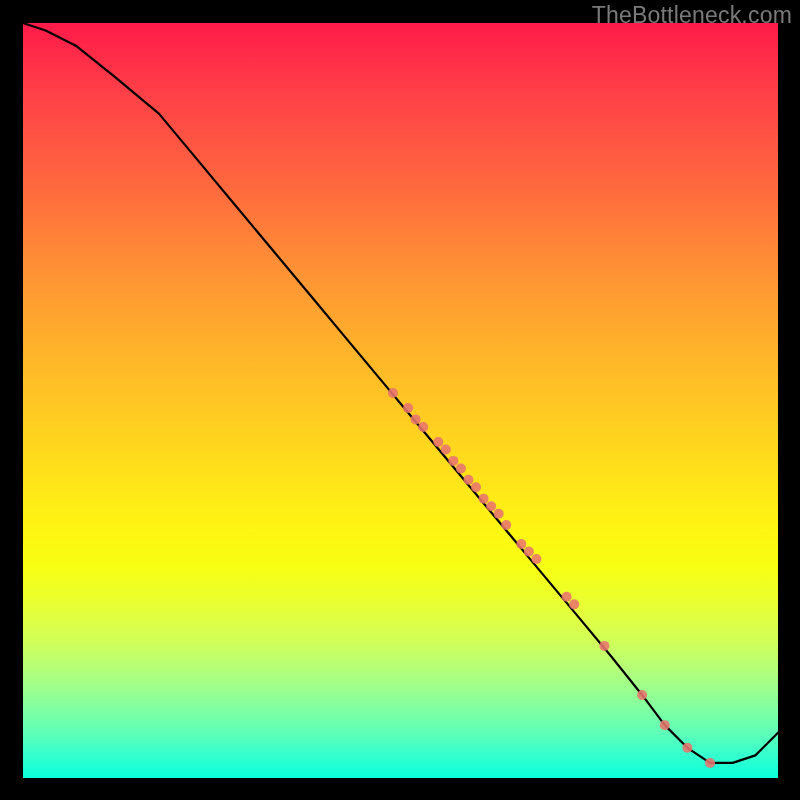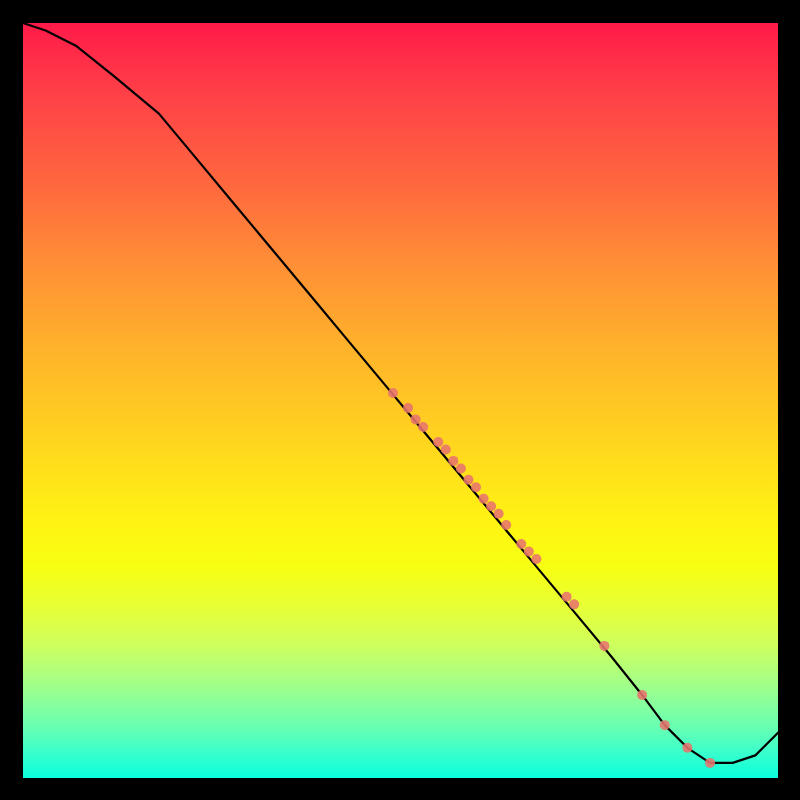--- a/index.html
+++ b/index.html
@@ -79,13 +79,14 @@
           <circle cx="543.60" cy="573.80" r="5" fill="#e8746d" fill-opacity="0.88"></circle>
           <circle cx="551.15" cy="581.35" r="5" fill="#e8746d" fill-opacity="0.88"></circle>
           <circle cx="581.35" cy="622.88" r="5" fill="#e8746d" fill-opacity="0.88"></circle>
           <circle cx="619.10" cy="671.95" r="5" fill="#e8746d" fill-opacity="0.88"></circle>
           <circle cx="641.75" cy="702.15" r="5" fill="#e8746d" fill-opacity="0.88"></circle>
           <circle cx="664.40" cy="724.80" r="5" fill="#e8746d" fill-opacity="0.88"></circle>
           <circle cx="687.05" cy="739.90" r="5" fill="#e8746d" fill-opacity="0.88"></circle>
         </g>
     </svg>
   </div>
+  <div class="watermark">TheBottleneck.com</div>
 </div>
 
 </body></html>

